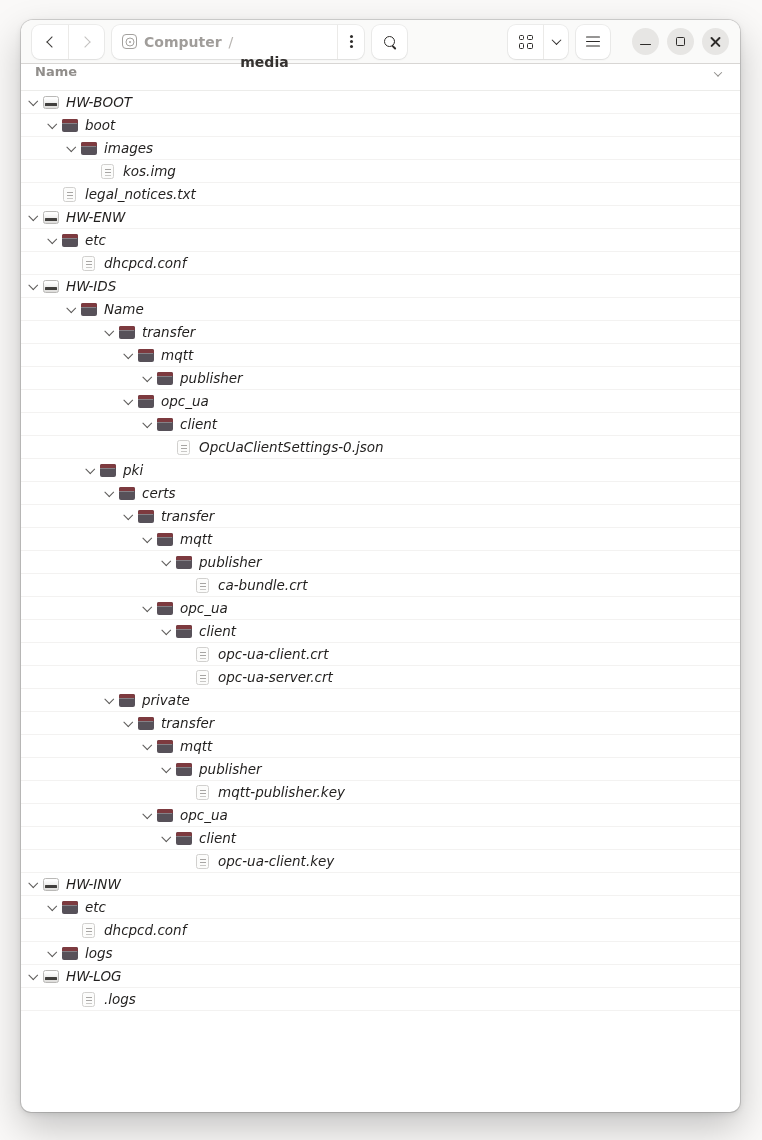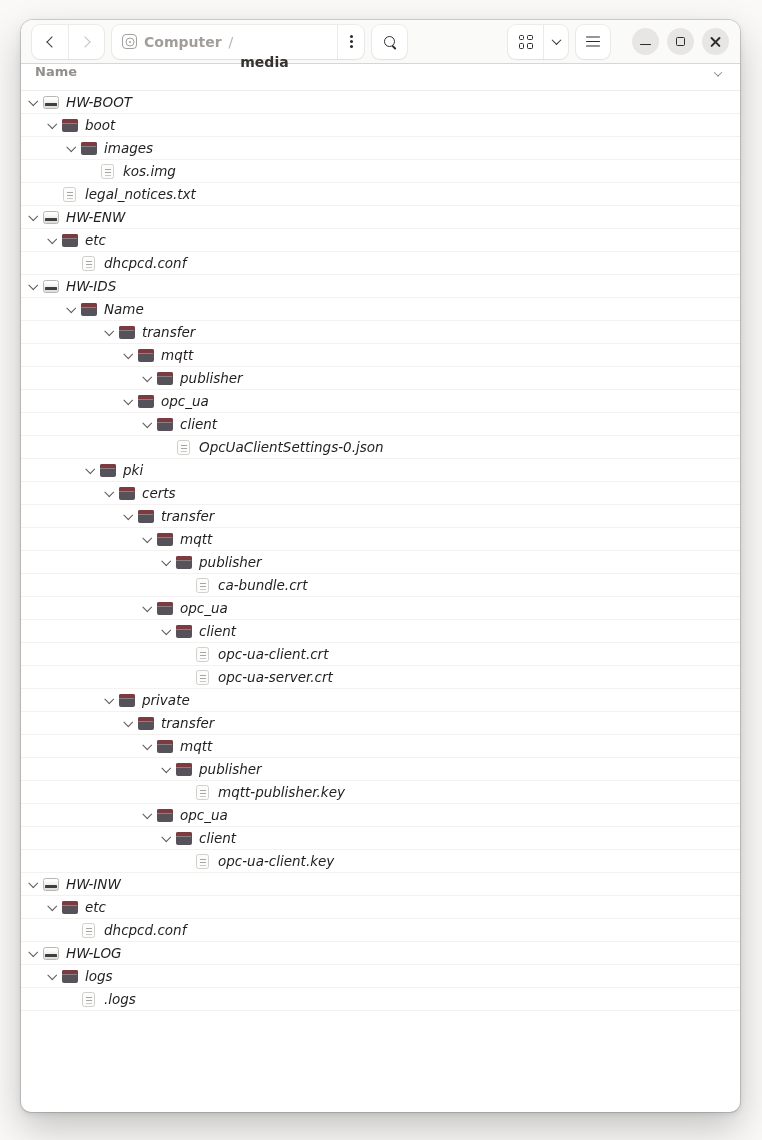--- a/index.html
+++ b/index.html
@@ -467,38 +467,38 @@
         </span>
         <span class="label">etc</span>
       </div>
       <div class="row" style="--lvl: 2;">
         <span class="expander"></span>
         <span class="iconbox">
           <span class="icon-file"></span>
         </span>
         <span class="label">dhcpcd.conf</span>
       </div>
+      <div class="row" style="--lvl: 1;">
+        <span class="expander">
+          <i class="chev"></i>
+        </span>
+        <span class="iconbox">
+          <span class="icon-folder"></span>
+        </span>
+        <span class="label">logs</span>
+      </div>
       <div class="row" style="--lvl: 0;">
         <span class="expander">
           <i class="chev"></i>
         </span>
         <span class="iconbox">
           <span class="icon-drive"></span>
         </span>
         <span class="label">HW-LOG</span>
       </div>
-      <div class="row" style="--lvl: 1;">
-        <span class="expander">
-          <i class="chev"></i>
-        </span>
-        <span class="iconbox">
-          <span class="icon-folder"></span>
-        </span>
-        <span class="label">logs</span>
-      </div>
       <div class="row" style="--lvl: 2;">
         <span class="expander"></span>
         <span class="iconbox">
           <span class="icon-file"></span>
         </span>
         <span class="label">.logs</span>
       </div>
     </div>
 
 </div>

